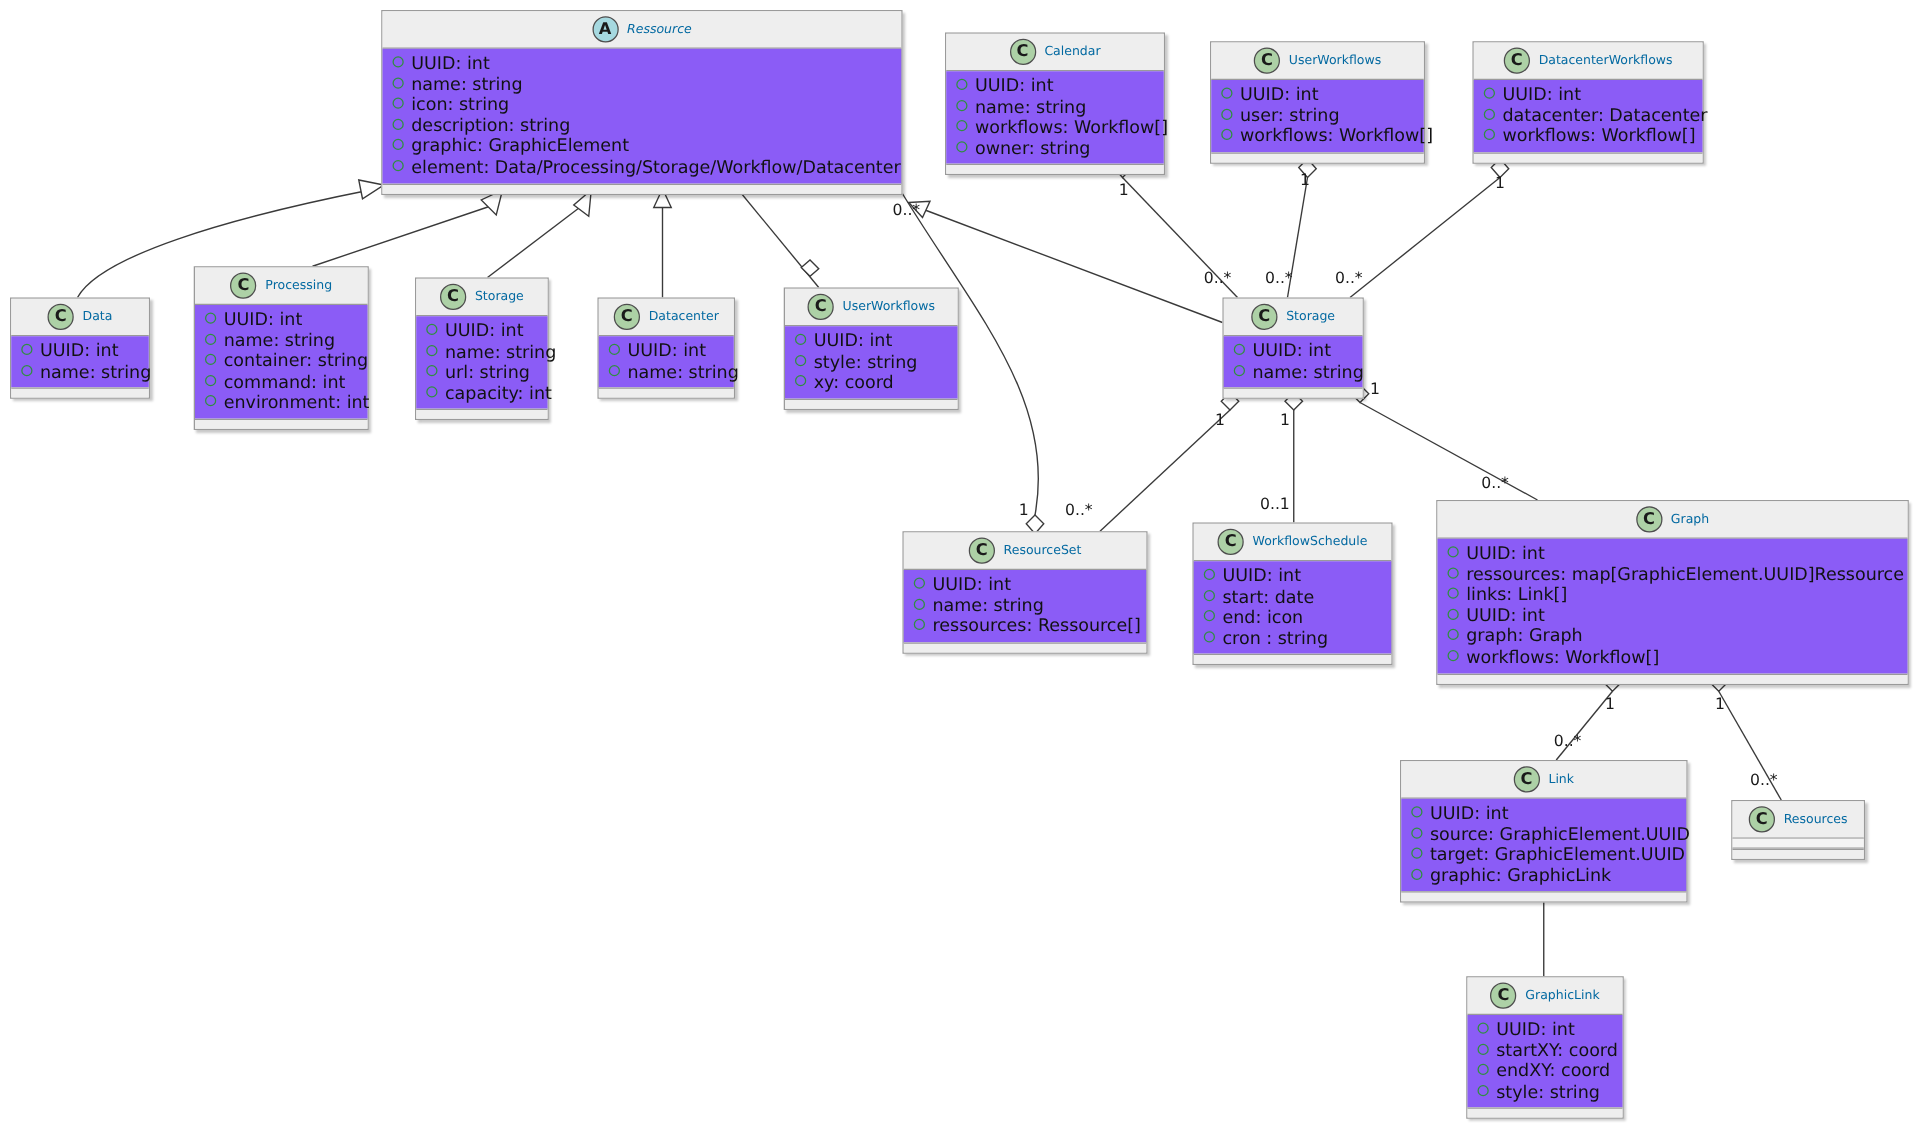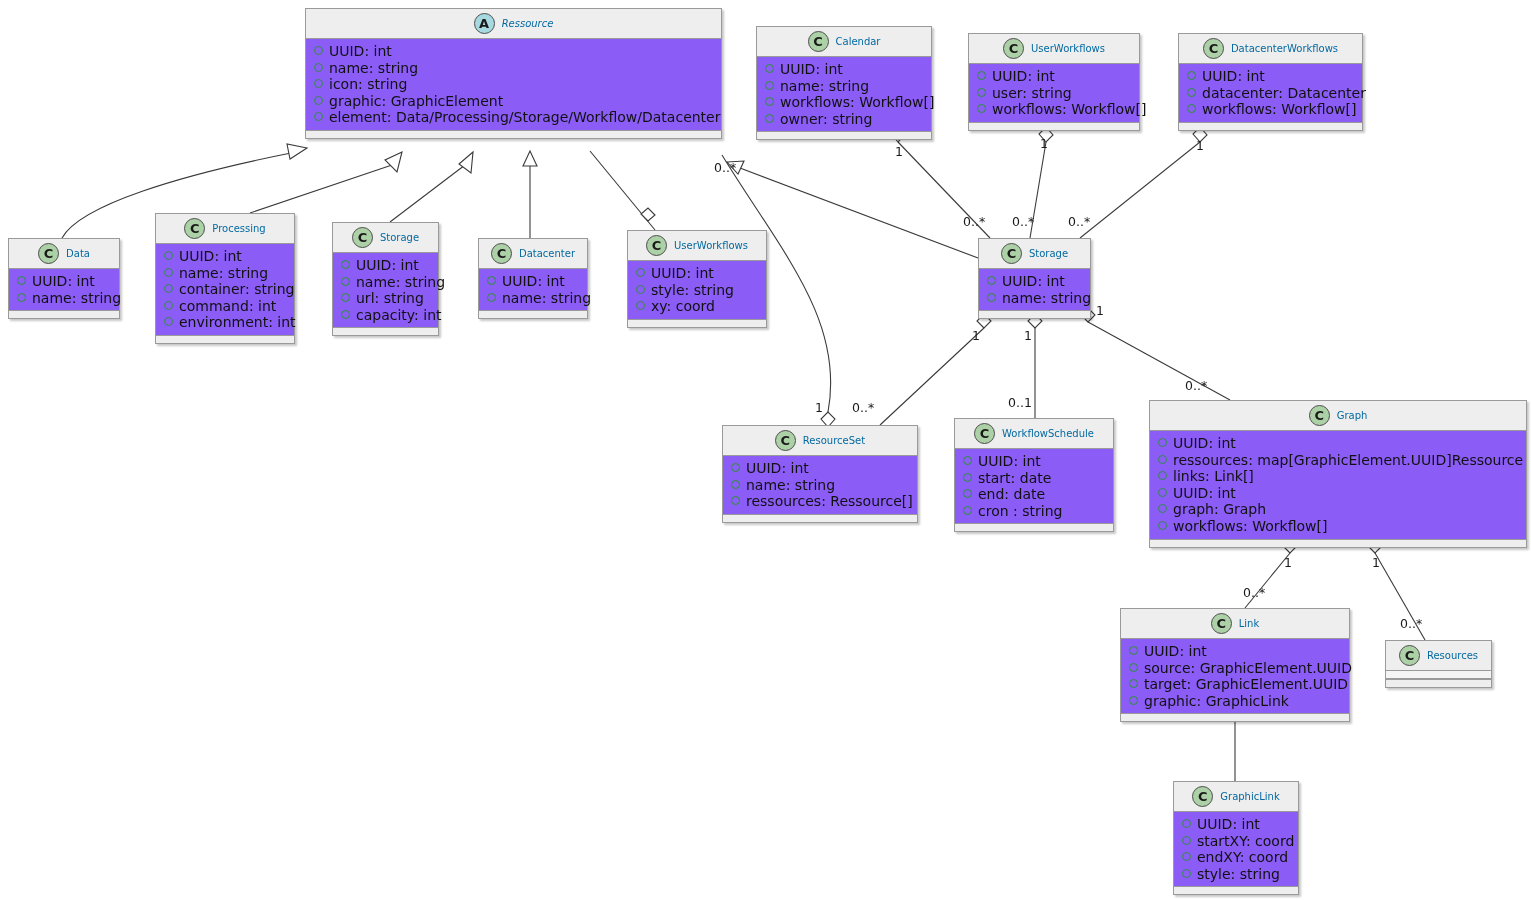--- a/index.html
+++ b/index.html
@@ -196,20 +196,24 @@
         <div class="row">
           <span class="vis"></span>
           <span>name: string</span>
         </div>
         <div class="row">
           <span class="vis"></span>
           <span>icon: string</span>
         </div>
         <div class="row">
           <span class="vis"></span>
+          <span>description: string</span>
+        </div>
+        <div class="row">
+          <span class="vis"></span>
           <span>graphic: GraphicElement</span>
         </div>
         <div class="row">
           <span class="vis"></span>
           <span>element: Data/Processing/Storage/Workflow/Datacenter</span>
         </div>
       </div>
       <div class="foot"></div>
     </div>
     <div class="cls" style="left: 756px; top: 26px; width: 176px;">
@@ -435,21 +439,21 @@
         <div class="row">
           <span class="vis"></span>
           <span>UUID: int</span>
         </div>
         <div class="row">
           <span class="vis"></span>
           <span>start: date</span>
         </div>
         <div class="row">
           <span class="vis"></span>
-          <span>end: date</span>
+          <span>end: icon</span>
         </div>
         <div class="row">
           <span class="vis"></span>
           <span>cron : string</span>
         </div>
       </div>
       <div class="foot"></div>
     </div>
     <div class="cls" style="left: 1149px; top: 400px; width: 378px;">
       <div class="hdr">

